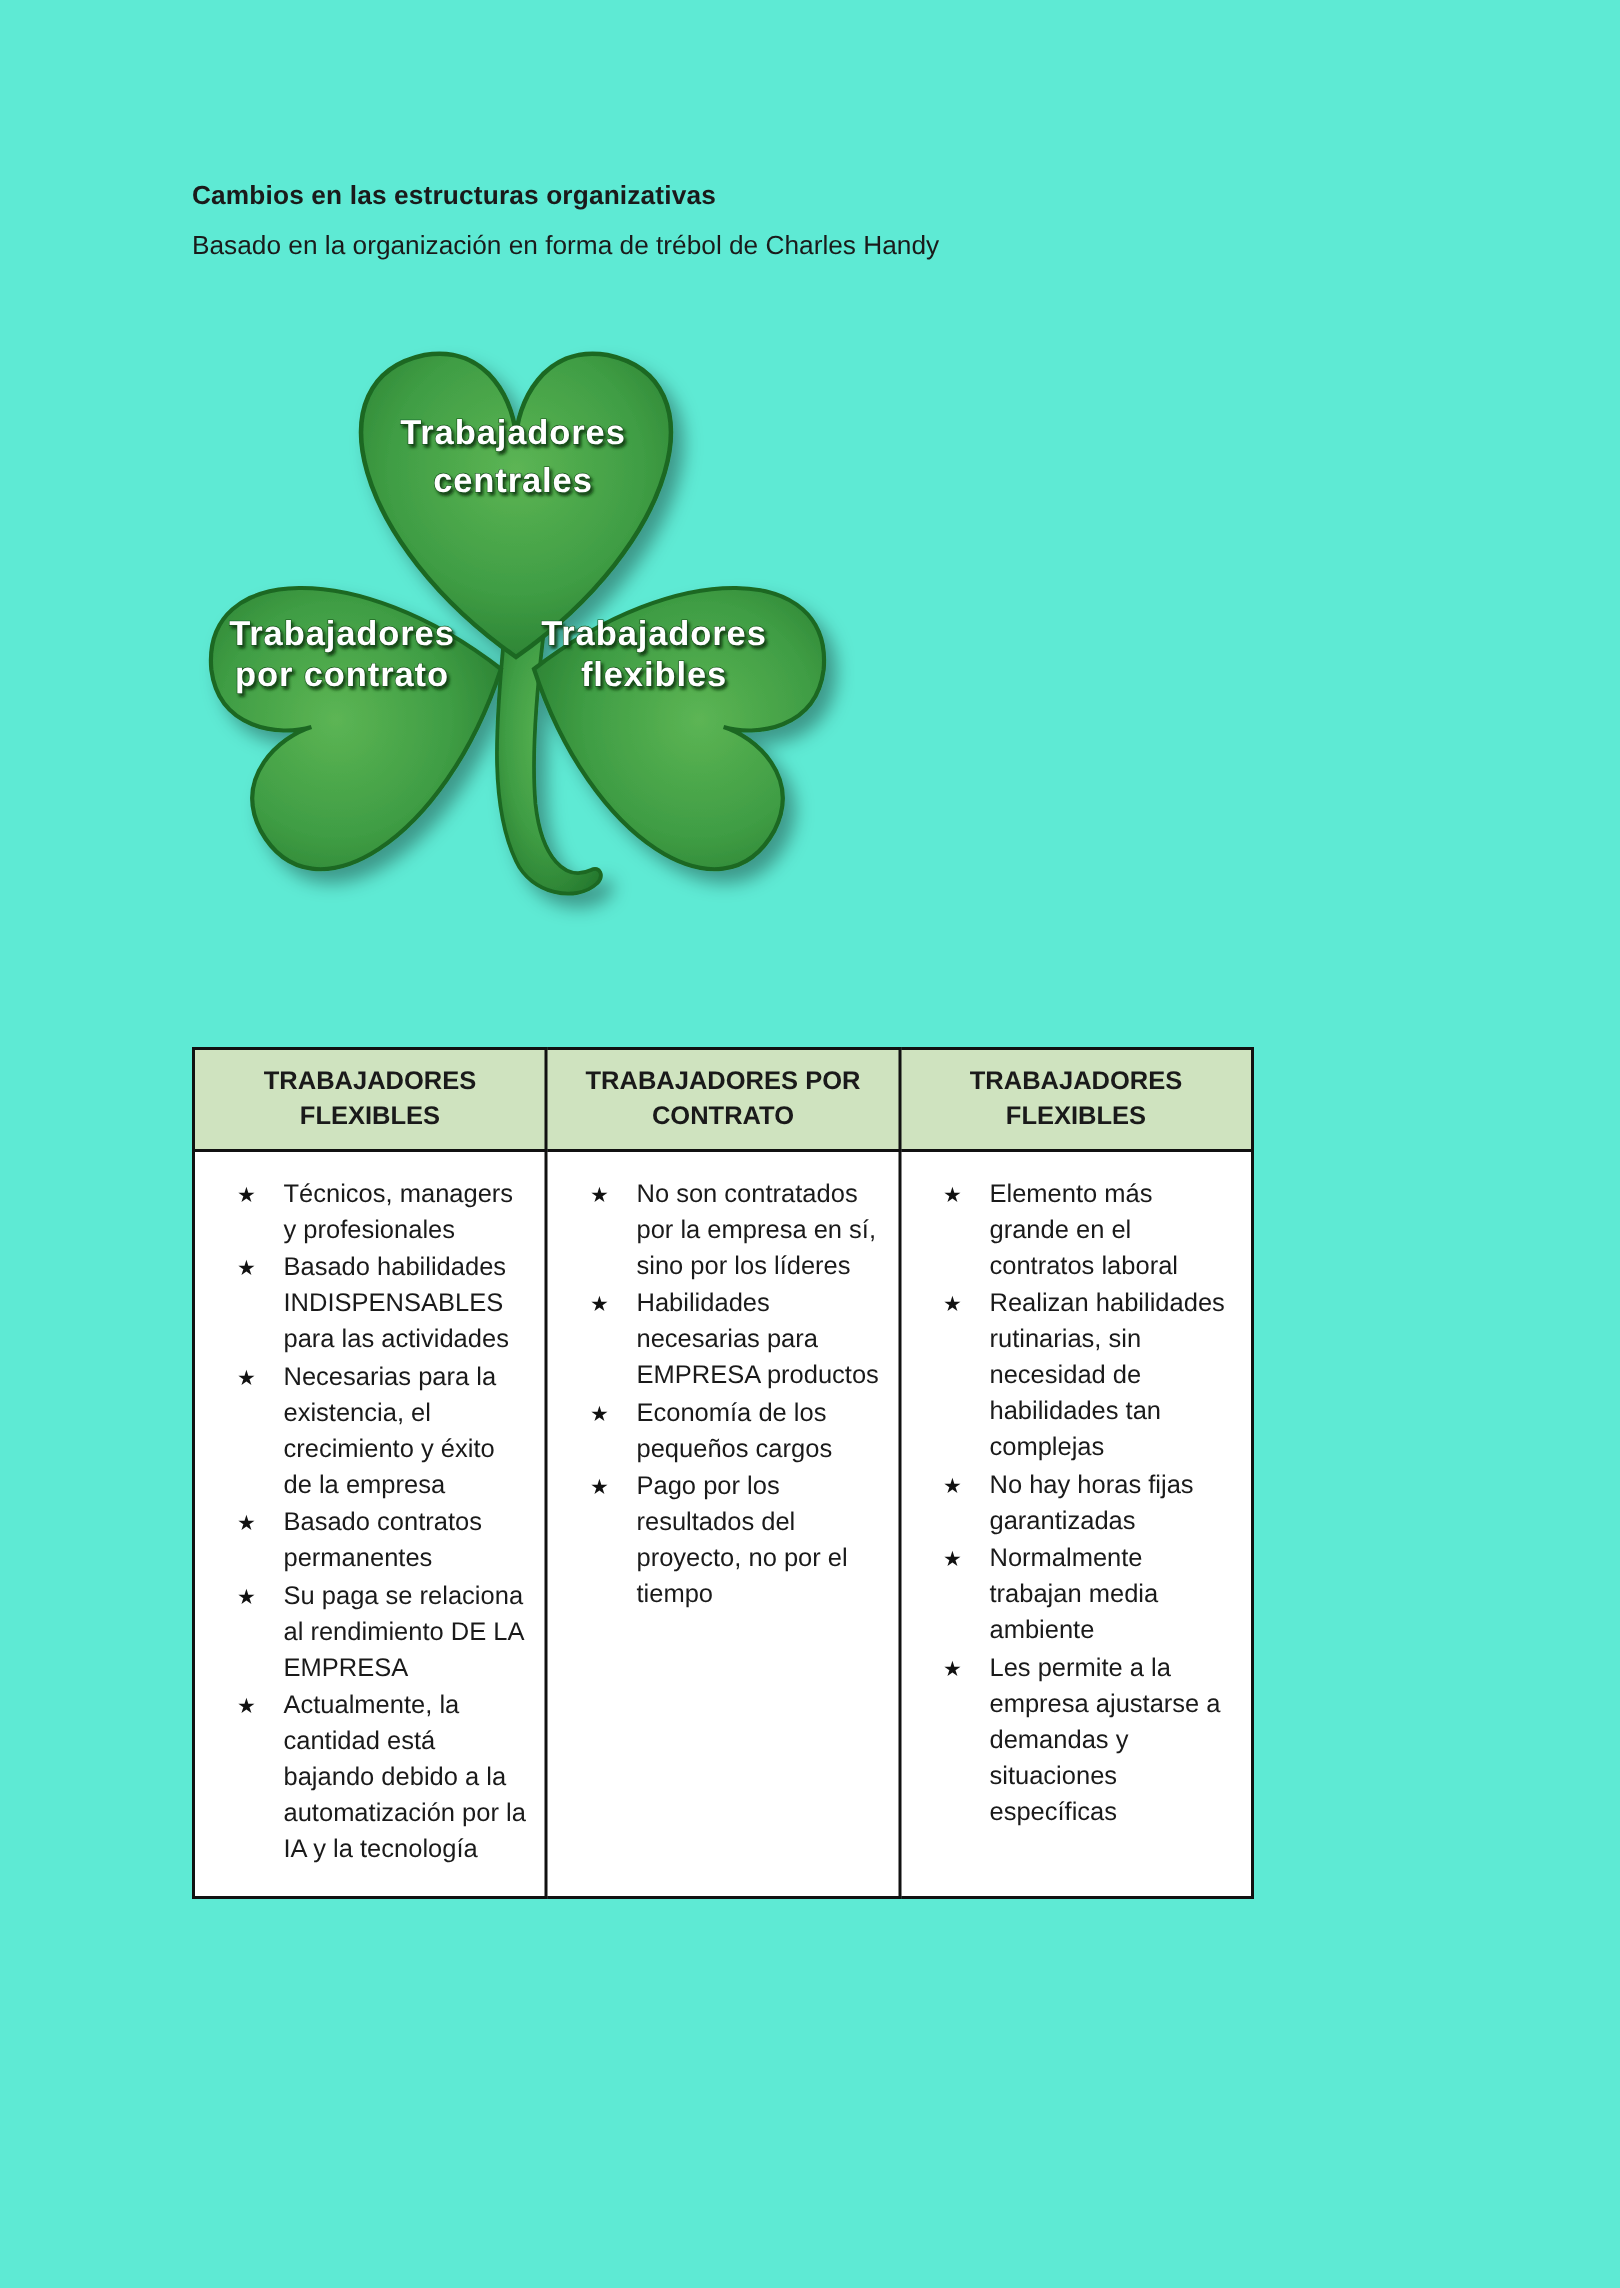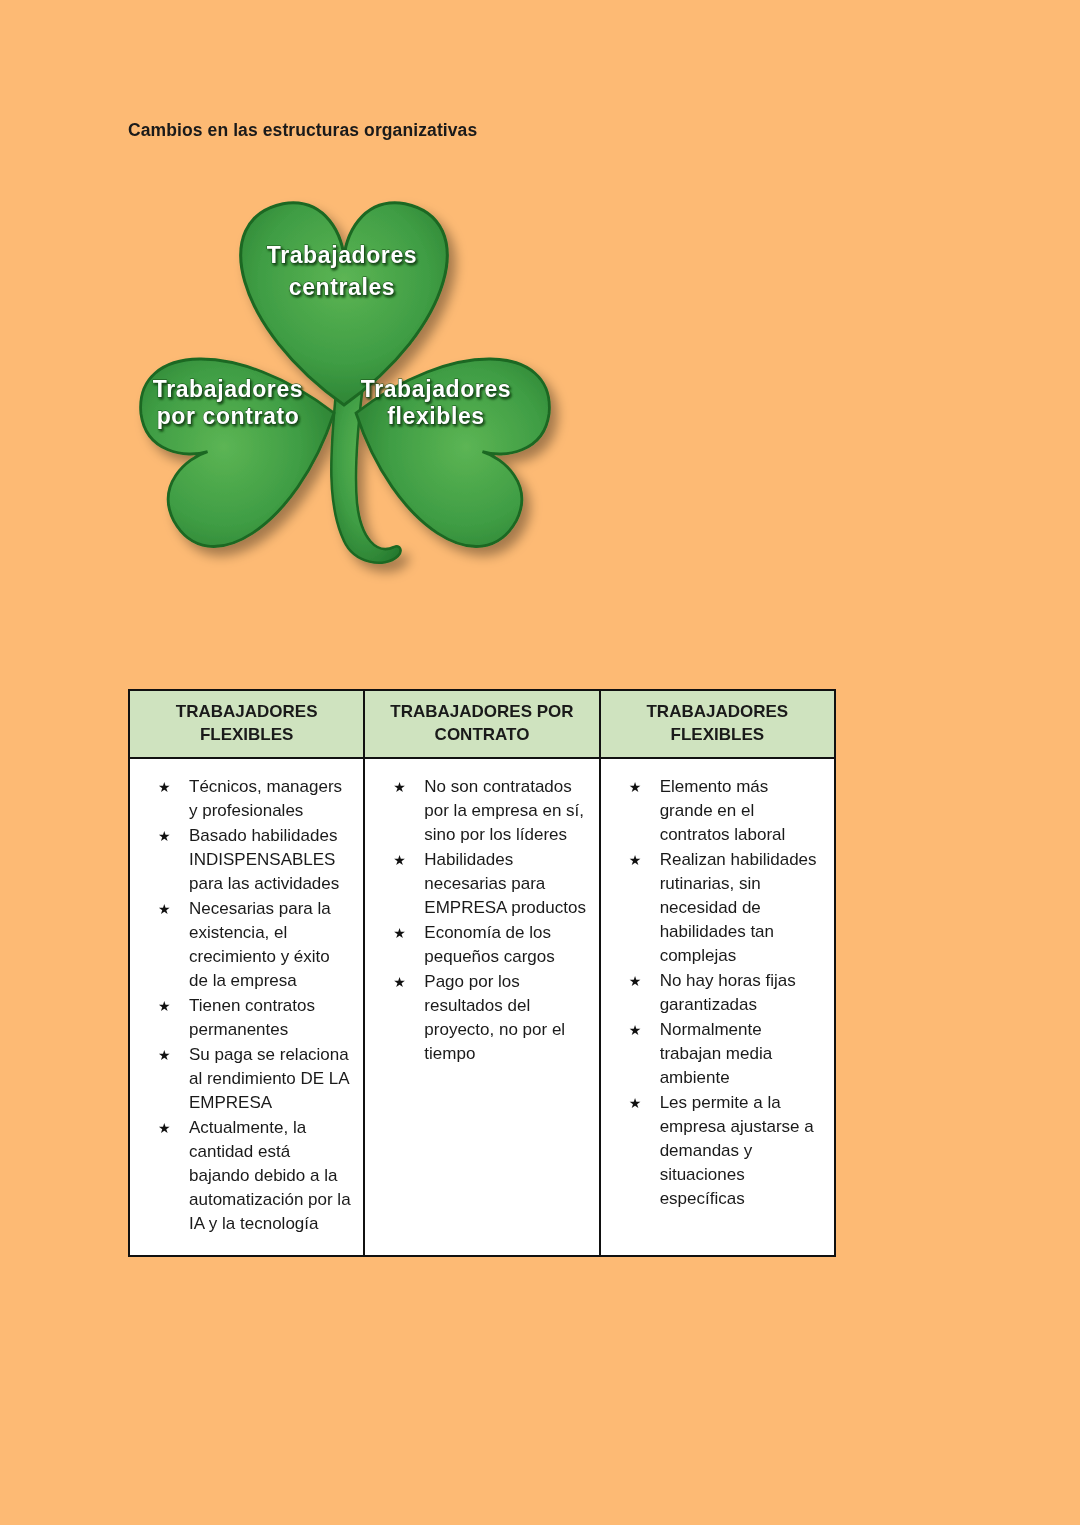--- a/index.html
+++ b/index.html
@@ -1,20 +1,20 @@
 <!DOCTYPE html>
 <html><head>
 <meta charset="utf-8">
 <style>
   html, body { margin: 0; padding: 0; background: #ffffff; }
   .sheet {
     position: relative;
     width: 1080px;
     height: 1525px;
-    background: #fdba74;
+    background: #5eead4;
     font-family: "Liberation Sans", "DejaVu Sans", sans-serif;
     color: #1a1a1a;
     overflow: hidden;
   }
   .content { padding: 120px 0 0 128px; }
 
   .title {
     font-size: 17.5px;
     font-weight: 700;
     margin: 0;
@@ -37,21 +37,21 @@
     font-weight: 700;
     font-size: 23px;
     fill: #ffffff;
     letter-spacing: 0.6px;
     paint-order: stroke;
     stroke: #14501a;
     stroke-width: 0.8px;
   }
 
   table.workers {
-    margin-top: 80px;
+    margin-top: 56px;
     border-collapse: collapse;
     table-layout: fixed;
     width: 708px;
   }
   table.workers th, table.workers td { border: 2px solid #111111; }
   table.workers th {
     background: #cfe3bf;
     font-size: 17px;
     font-weight: 700;
     text-align: center;
@@ -72,20 +72,21 @@
   .li-text { flex: 1; }
   .li-text .bold { font-weight: 400; }
 </style>
 </head>
 <body>
 
 <div class="sheet">
   <div class="content">
 
     <h1 class="title">Cambios en las estructuras organizativas</h1>
+    <p class="subtitle">Basado en la organización en forma de trébol de Charles Handy</p>
 
     <div class="clover-wrap">
       <svg viewBox="0 0 440 412" width="440" height="412">
         <defs>
           <radialGradient id="leafg" cx="50%" cy="38%" r="75%">
             <stop offset="0%" stop-color="#5cb554"></stop>
             <stop offset="55%" stop-color="#3f9d44"></stop>
             <stop offset="100%" stop-color="#23762c"></stop>
           </radialGradient>
           <filter id="soft" x="-30%" y="-30%" width="160%" height="160%">
@@ -144,21 +145,21 @@
                 <li class="bullet-item">
                   <span class="star">★</span>
                   <span class="li-text"><span>Basado habilidades </span><span class="bold">INDISPENSABLES</span><span> para las actividades</span></span>
                 </li>
                 <li class="bullet-item">
                   <span class="star">★</span>
                   <span class="li-text"><span>Necesarias para la existencia, el crecimiento y éxito de la empresa</span></span>
                 </li>
                 <li class="bullet-item">
                   <span class="star">★</span>
-                  <span class="li-text"><span>Tienen contratos permanentes</span></span>
+                  <span class="li-text"><span>Basado contratos permanentes</span></span>
                 </li>
                 <li class="bullet-item">
                   <span class="star">★</span>
                   <span class="li-text"><span>Su paga se relaciona al rendimiento </span><span class="bold">DE LA EMPRESA</span></span>
                 </li>
                 <li class="bullet-item">
                   <span class="star">★</span>
                   <span class="li-text"><span>Actualmente, la cantidad está bajando debido a la automatización por la IA y la tecnología</span></span>
                 </li>
               </ul>

